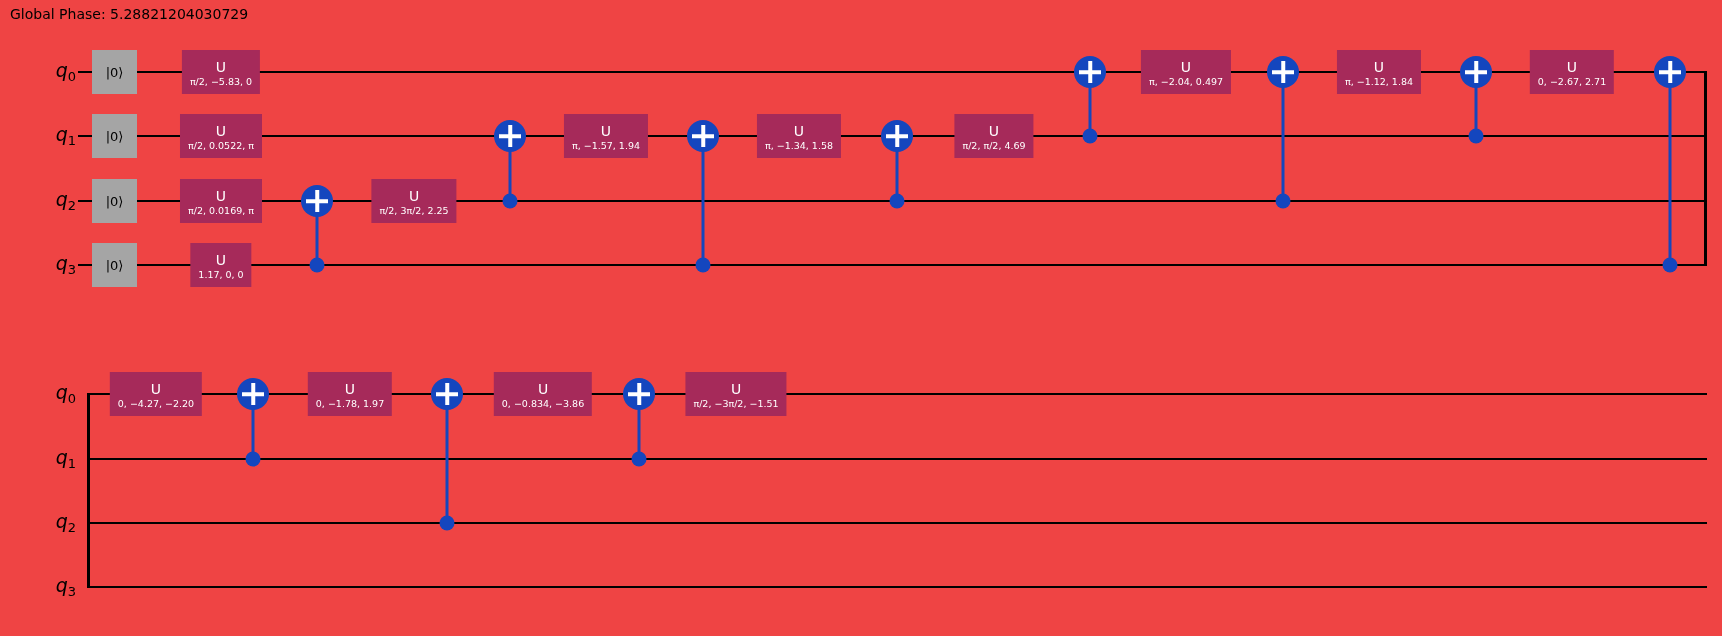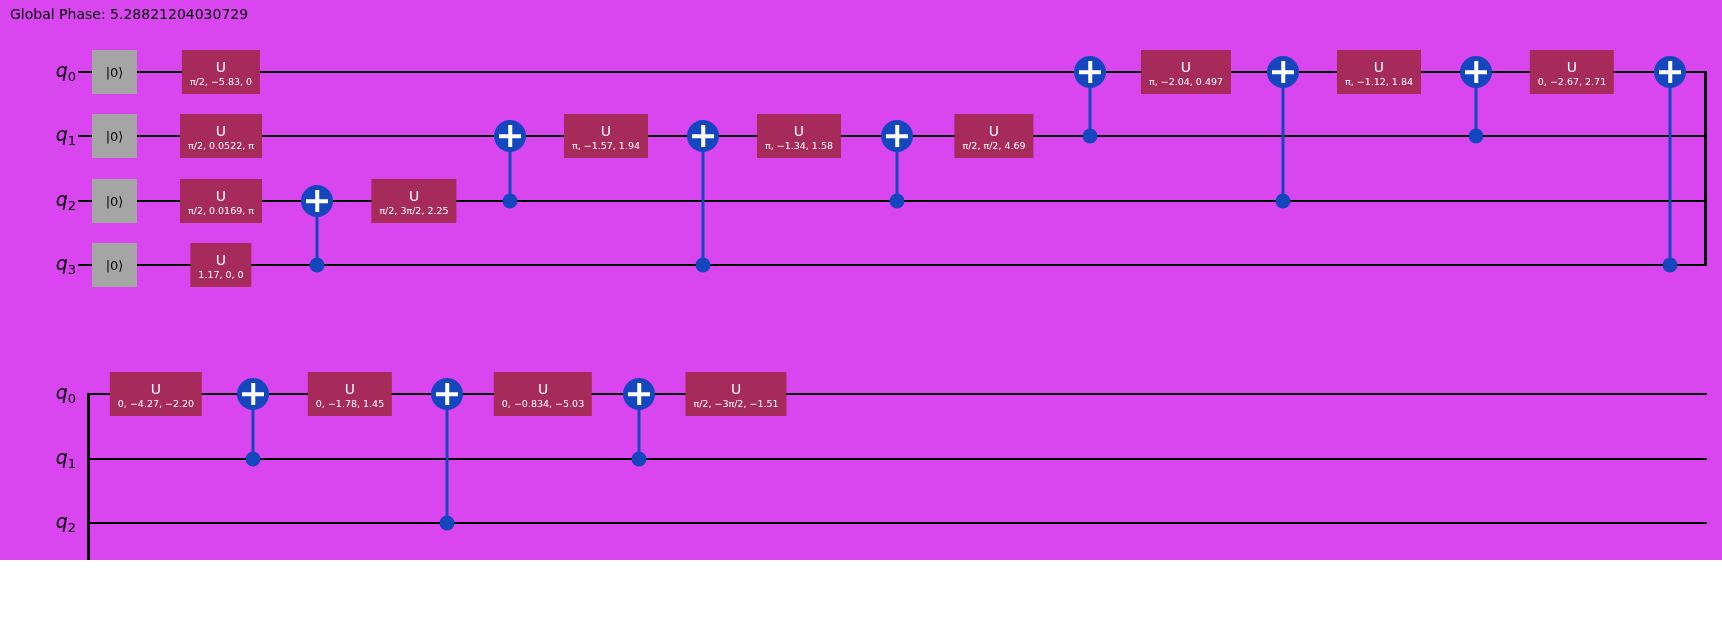--- a/index.html
+++ b/index.html
@@ -1,17 +1,17 @@
 <!DOCTYPE html>
 <html style="--u_gate: #a62a5a; --cx_blue: #1446be; --init_gray: #a5a5a5; --wire: #000000;"><head>
 <meta charset="utf-8">
 <style>
   html,body{margin:0;padding:0;background:#ffffff;}
   #canvas{
-    position:relative;width:1722px;height:560px;background:#d946ef;
+    position:relative;width:1722px;height:636px;background:#ef4444;
     font-family:"DejaVu Sans",sans-serif;color:#000;overflow:hidden;
   }
   #gphase{position:absolute;left:10px;top:6px;font-size:14px;color:#000;}
   .wire{position:absolute;height:2px;background:var(--wire,#000);}
   .vbar{position:absolute;width:3px;background:var(--wire,#000);}
   .qlabel{
     position:absolute;left:0;width:76px;text-align:right;
     font-size:19px;font-style:italic;transform:translateY(-52%);
     white-space:nowrap;
   }
@@ -171,30 +171,30 @@
     <div class="gtitle">U</div>
     <div class="gparams">0, −4.27, −2.20</div>
   </div>
 
   <div class="cx-line" style="left:253px;top:394px;height:65px;"></div>
   <div class="cx-target" style="left:253px;top:394px;"></div>
   <div class="cx-ctrl" style="left:253px;top:459px;"></div>
 
   <div class="ugate" style="left:350px;top:394px;">
     <div class="gtitle">U</div>
-    <div class="gparams">0, −1.78, 1.45</div>
+    <div class="gparams">0, −1.78, 1.97</div>
   </div>
 
   <div class="cx-line" style="left:447px;top:394px;height:129px;"></div>
   <div class="cx-target" style="left:447px;top:394px;"></div>
   <div class="cx-ctrl" style="left:447px;top:523px;"></div>
 
   <div class="ugate" style="left:543px;top:394px;">
     <div class="gtitle">U</div>
-    <div class="gparams">0, −0.834, −5.03</div>
+    <div class="gparams">0, −0.834, −3.86</div>
   </div>
 
   <div class="cx-line" style="left:639px;top:394px;height:65px;"></div>
   <div class="cx-target" style="left:639px;top:394px;"></div>
   <div class="cx-ctrl" style="left:639px;top:459px;"></div>
 
   <div class="ugate" style="left:736px;top:394px;">
     <div class="gtitle">U</div>
     <div class="gparams">π/2, −3π/2, −1.51</div>
   </div>

